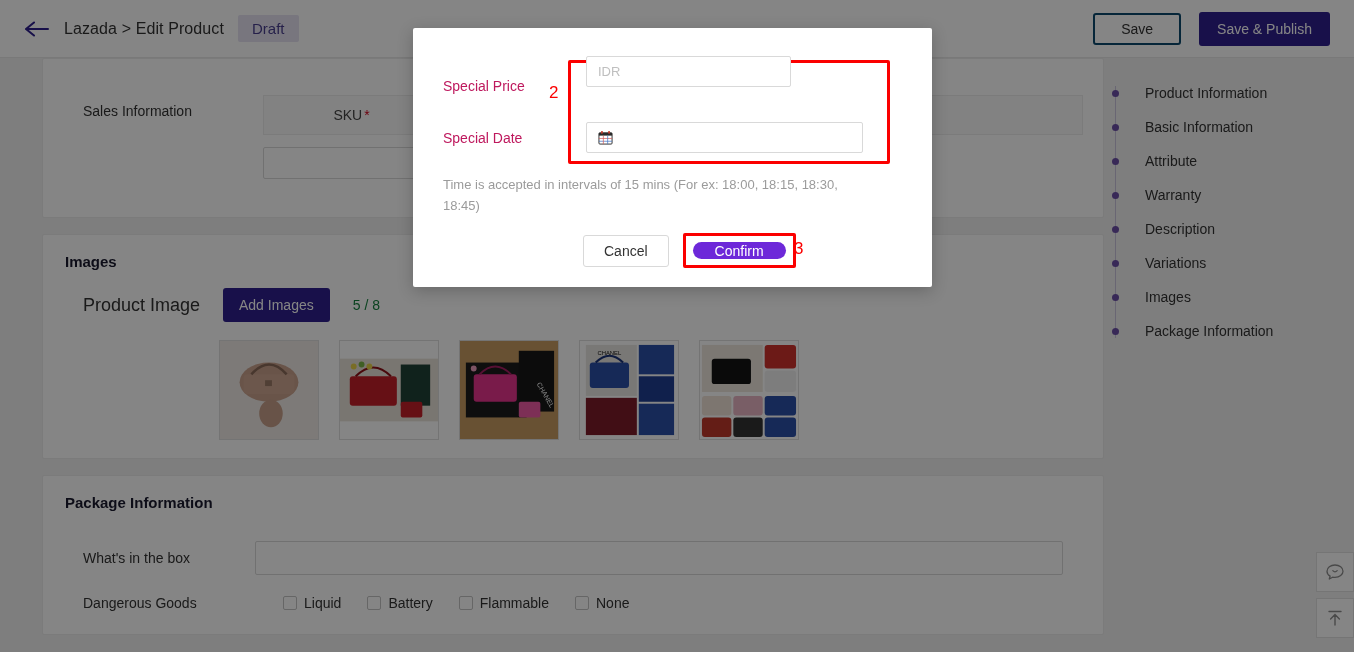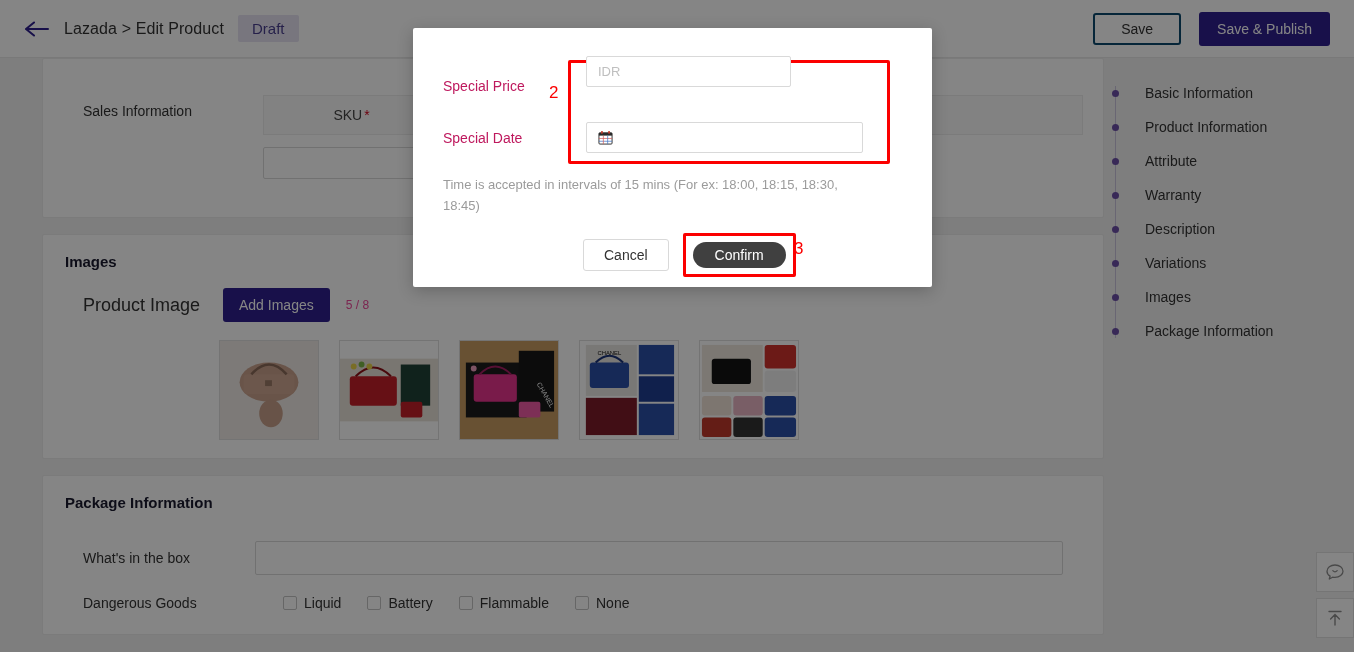--- a/index.html
+++ b/index.html
@@ -123,21 +123,21 @@
 
   
   .img-card { padding-bottom: 18px; }
   .img-row { display: flex; align-items: center; padding: 14px 0 0 40px; }
   .img-label { font-size: 18px; color: #333; width: 140px; }
   .btn-add-images {
     background: #2e1f8e; color: #fff; border: none;
     font-size: 14px; height: 34px; padding: 0 16px;
     border-radius: 3px; cursor: pointer; font-family: inherit;
   }
-  .img-count { font-size: 12px; color: #ec4899; margin-left: 16px; }
+  .img-count { font-size: 14px; color: #15803d; margin-left: 23px; }
   .thumbs { display: flex; gap: 20px; padding: 18px 0 0 176px; }
   .thumb {
     width: 100px; height: 100px;
     border: 1px solid #dedede;
     background: #fff;
     overflow: hidden;
     position: relative;
   }
   .thumb svg { display: block; width: 100%; height: 100%; }
 
@@ -250,22 +250,22 @@
     border-radius: 3px; cursor: pointer; font-family: inherit;
   }
   .confirm-wrap {
     margin-left: 14px;
     border: 3px solid #fb0000;
     border-radius: 2px;
     padding: 6px 7px;
     display: inline-flex;
   }
   .btn-confirm {
-    background: #404040; border: none; color: #fff;
-    font-size: 14px; height: 26px; padding: 0 22px;
+    background: #6d28d9; border: none; color: #fff;
+    font-size: 14px; height: 17px; padding: 0 22px;
     border-radius: 15px; cursor: pointer; font-family: inherit;
   }
   .ann-3 {
     position: absolute; left: 794px; top: 239px;
     color: #fb0000; font-size: 17px; font-weight: 500;
   }
 </style>
 </head>
 <body>
 
@@ -413,25 +413,25 @@
           </div>
         </div>
       </div>
 
     </div>
 
     <div class="sidenav">
       <div class="nav-line"></div>
       <div class="nav-item">
         <span class="nav-dot"></span>
+        <span class="nav-text">Product Information</span>
+      </div>
+      <div class="nav-item">
+        <span class="nav-dot"></span>
         <span class="nav-text">Basic Information</span>
-      </div>
-      <div class="nav-item">
-        <span class="nav-dot"></span>
-        <span class="nav-text">Product Information</span>
       </div>
       <div class="nav-item">
         <span class="nav-dot"></span>
         <span class="nav-text">Attribute</span>
       </div>
       <div class="nav-item">
         <span class="nav-dot"></span>
         <span class="nav-text">Warranty</span>
       </div>
       <div class="nav-item">

